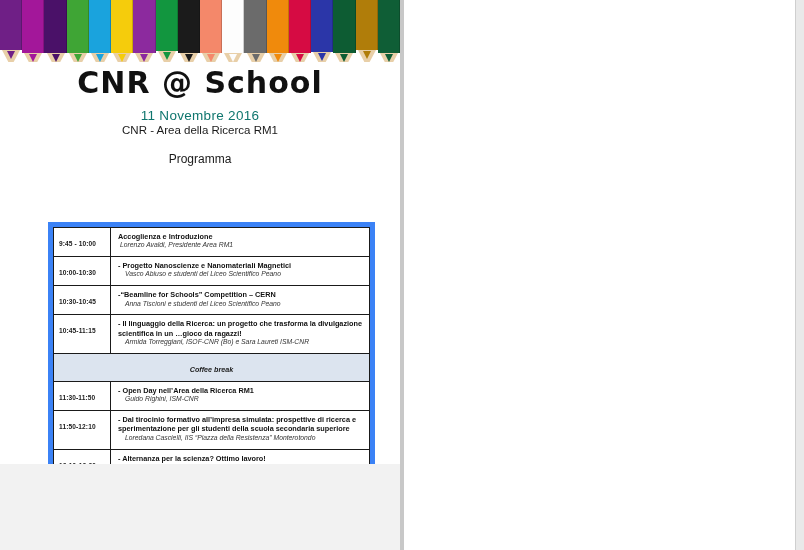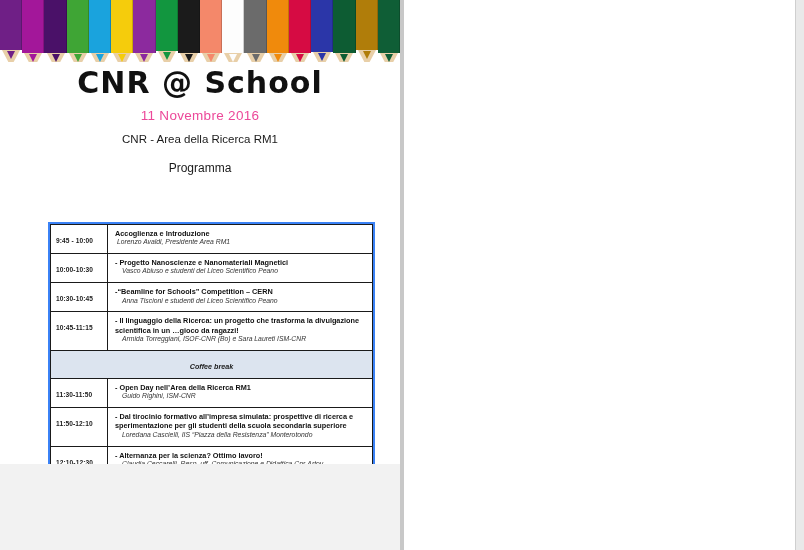--- a/index.html
+++ b/index.html
@@ -53,29 +53,29 @@
     border-top: 8px solid #333;
   }
 
   
   .title-block { position: absolute; left: 0; top: 66px; width: 400px; text-align: center; }
   .main-title {
     font-family: "DejaVu Sans", sans-serif;
     font-size: 30px; font-weight: bold; color: #111;
     letter-spacing: 1px; line-height: 1.1;
   }
-  .date-line { font-size: 13.5px; color: #ec4899; margin-top: 9px; letter-spacing: .3px; }
-  .venue-line { font-size: 11.5px; color: #1a1a1a; margin-top: 10px; }
+  .date-line { font-size: 13.5px; color: #0f766e; margin-top: 9px; letter-spacing: .3px; }
+  .venue-line { font-size: 11.5px; color: #1a1a1a; margin-top: 1px; }
   .hall-line { font-size: 11.5px; color: #1a1a1a; font-style: italic; margin-top: 0px; }
   .programma { font-size: 12px; color: #1a1a1a; margin-top: 16px; }
 
   
   .sched {
     position: absolute;
-    border: 2px solid #3b82f6;
+    border: 5px solid #3b82f6;
     border-collapse: collapse;
     background: #fff;
   }
   #table-left  { left: 48px;  top: 222px; width: 327px; }
 
   .sched table { width: 100%; border-collapse: collapse; }
   .sched td { border: 1px solid #1a1a1a; vertical-align: top; }
   .col-time  { width: 57px; padding: 4px 3px 4px 5px; }
   .col-desc  { padding: 4px 5px 5px 7px; }
 

